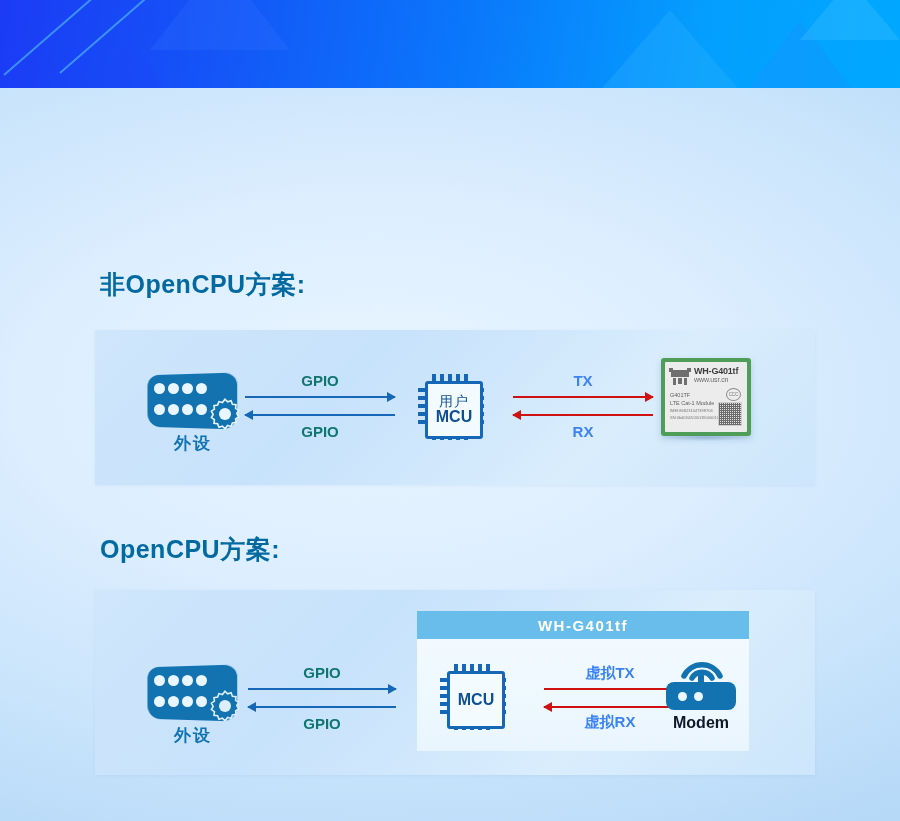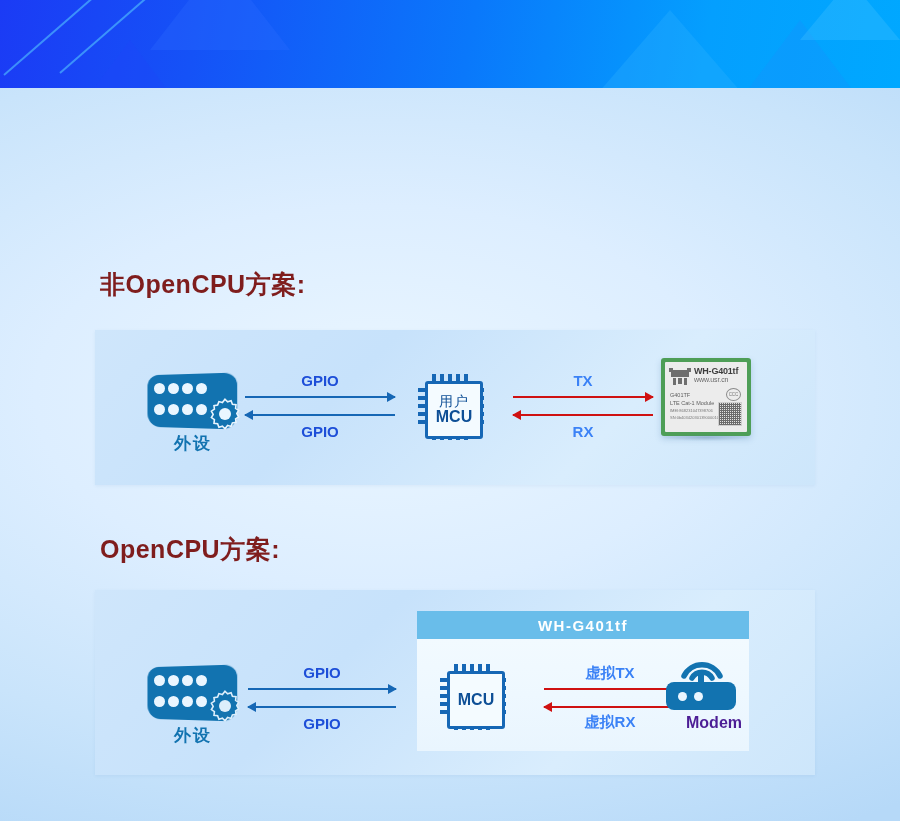--- a/index.html
+++ b/index.html
@@ -39,21 +39,21 @@
   
   .bg{
     position:absolute;left:0;top:88px;width:900px;height:733px;
     background:
       radial-gradient(900px 500px at 42% 42%, #eaf6ff 0%, #ddeeff 38%, #c9e4fb 72%, #b6d9f8 100%),
       linear-gradient(180deg,#b3d8f9 0%,#d3eafe 30%,#e7f4ff 55%,#cfe7fb 85%,#bcdcf9 100%);
   }
 
   
   .heading{
-    position:absolute;left:100px;color:#7f1d1d;font-weight:bold;
+    position:absolute;left:100px;color:#0369a1;font-weight:bold;
     font-size:25px;letter-spacing:.5px;white-space:nowrap;
   }
   #h1{top:268px;}
   #h2{top:533px;}
 
   
   .panel{
     position:absolute;left:95px;width:720px;
     background:linear-gradient(135deg,#cfe6fb 0%,#c7e2fb 35%,#d9edfd 70%,#cde6fb 100%);
     box-shadow:0 1px 3px rgba(60,110,160,.08);
@@ -89,21 +89,21 @@
     position:absolute;width:100%;text-align:center;font-size:15px;font-weight:bold;
     white-space:nowrap;
   }
   .sig .lbl.top{top:0;}
   .sig .lbl.bot{bottom:0;}
   .sig .line{position:absolute;left:0;height:2px;width:100%;}
   .sig .line.a{top:24px;}
   .sig .line.b{top:42px;}
   .sig .head{position:absolute;width:0;height:0;
     border-top:5px solid transparent;border-bottom:5px solid transparent;}
-  .sig.blue .lbl{color:#1d4ed8;}
+  .sig.blue .lbl{color:#0f766e;}
   .sig.blue .line{background:#1667b5;}
   .sig.blue .head.r{right:-1px;top:20px;border-left:9px solid #1667b5;}
   .sig.blue .head.l{left:-1px;top:38px;border-right:9px solid #1667b5;}
   .sig.red .lbl{color:#3b82f6;text-align:center;}
   .sig.red .line{background:#cf1111;}
   .sig.red .head.r{right:-1px;top:20px;border-left:9px solid #cf1111;}
   .sig.red .head.l{left:-1px;top:38px;border-right:9px solid #cf1111;}
   #sig-gpio-1{left:245px;top:372px;width:150px;height:68px;}
   #sig-txrx-1{left:513px;top:372px;width:140px;height:68px;}
   #sig-gpio-2{left:248px;top:664px;width:148px;height:68px;}
@@ -158,22 +158,22 @@
 
   
   .modem{position:absolute;left:660px;top:650px;width:82px;height:84px;}
   .modem .waves{position:absolute;left:20px;top:0;width:44px;height:34px;}
   .modem .box{position:absolute;left:6px;top:32px;width:70px;height:28px;
     background:#1273b0;border-radius:8px;}
   .modem .box .d{position:absolute;top:10px;width:9px;height:9px;border-radius:50%;background:#eaf6ff;}
   .modem .box .d1{left:12px;}
   .modem .box .d2{left:28px;}
   .modem .stem{position:absolute;left:38px;top:20px;width:6px;height:18px;background:#1273b0;border-radius:3px;}
-  .modem .mlabel{position:absolute;left:0;top:64px;width:82px;text-align:right;
-    color:#4c1d95;font-size:16px;font-weight:bold;}
+  .modem .mlabel{position:absolute;left:0;top:64px;width:82px;text-align:center;
+    color:#0f172a;font-size:16px;font-weight:bold;}
 </style>
 </head>
 <body>
 
 <div class="page">
 
   <div class="banner">
     <div class="tri t1"></div>
     <div class="tri t2"></div>
     <div class="tri t3"></div>

